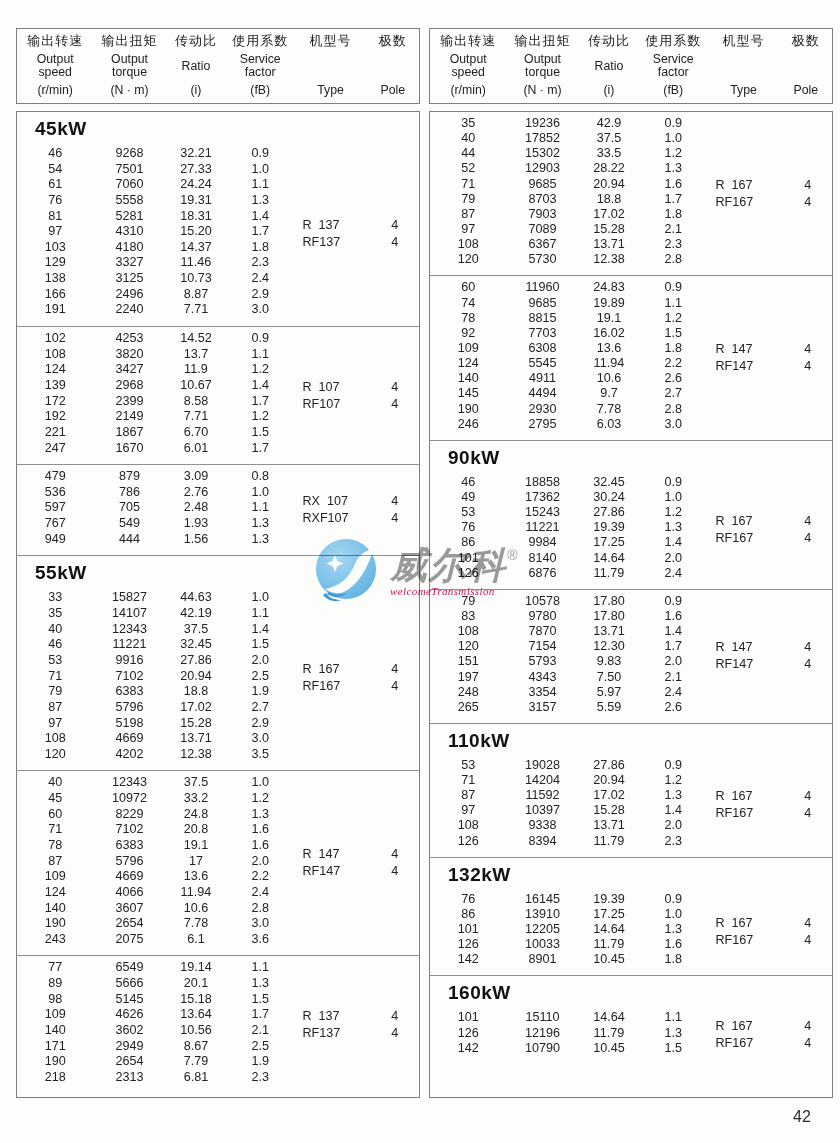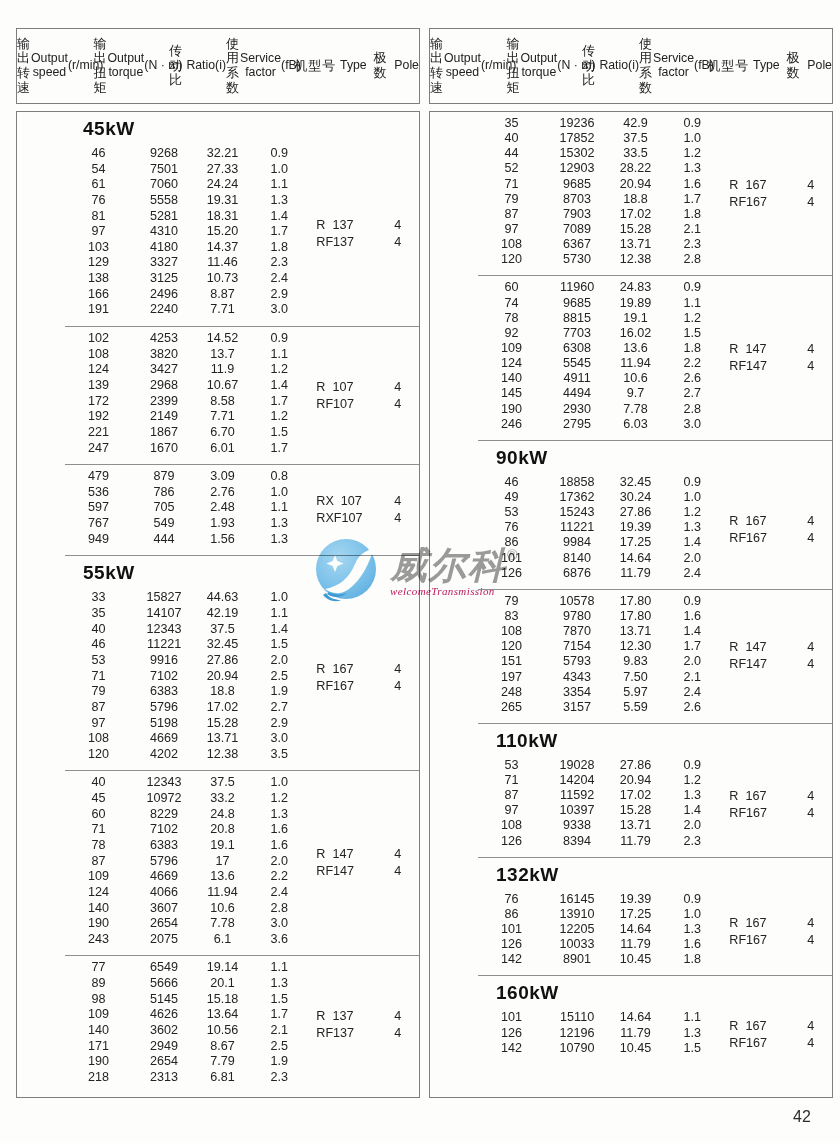--- a/index.html
+++ b/index.html
@@ -11,30 +11,30 @@
   .panel{position:absolute;top:0;width:404px;}
   #panel-left{left:16px;--rh:15.65px;}
   #panel-right{left:429px;--rh:15.15px;}
   .hdr{
     position:absolute;top:28px;left:0;width:404px;height:76px;
     box-sizing:border-box;border:1.6px solid #7e7e7e;
     display:grid;grid-template-columns:19% 18% 15% 17% 18% 13%;
     background:transparent;
   }
   .hcell{
-    display:flex;flex-direction:row;justify-content:space-between;
+    display:flex;flex-direction:column;justify-content:space-between;
     align-items:center;text-align:center;
     padding:5px 0 5px;font-size:12.3px;line-height:1.12;color:#222;
   }
   .zh{font-size:13px;letter-spacing:1px;}
   .en{white-space:pre-line;}
   .unit{white-space:pre;}
   .body{
     position:absolute;top:111px;left:0;width:404px;height:987px;
-    box-sizing:border-box;border:1.6px solid #7e7e7e;overflow:hidden;padding-left:48px;
+    box-sizing:border-box;border:1.6px solid #7e7e7e;overflow:hidden;
   }
   .section.after{border-top:1.6px solid #8f8f8f;}
   .sec-title{
     font-size:19px;font-weight:bold;color:#111;
     padding:6px 0 2px 18px;letter-spacing:0.5px;height:22px;line-height:22px;
   }
   .tblock{position:relative;padding:4px 0 8px;}
   .tblock.divided{border-top:1.6px solid #8f8f8f;}
   .data-row{
     display:grid;grid-template-columns:19% 18% 15% 17%;

